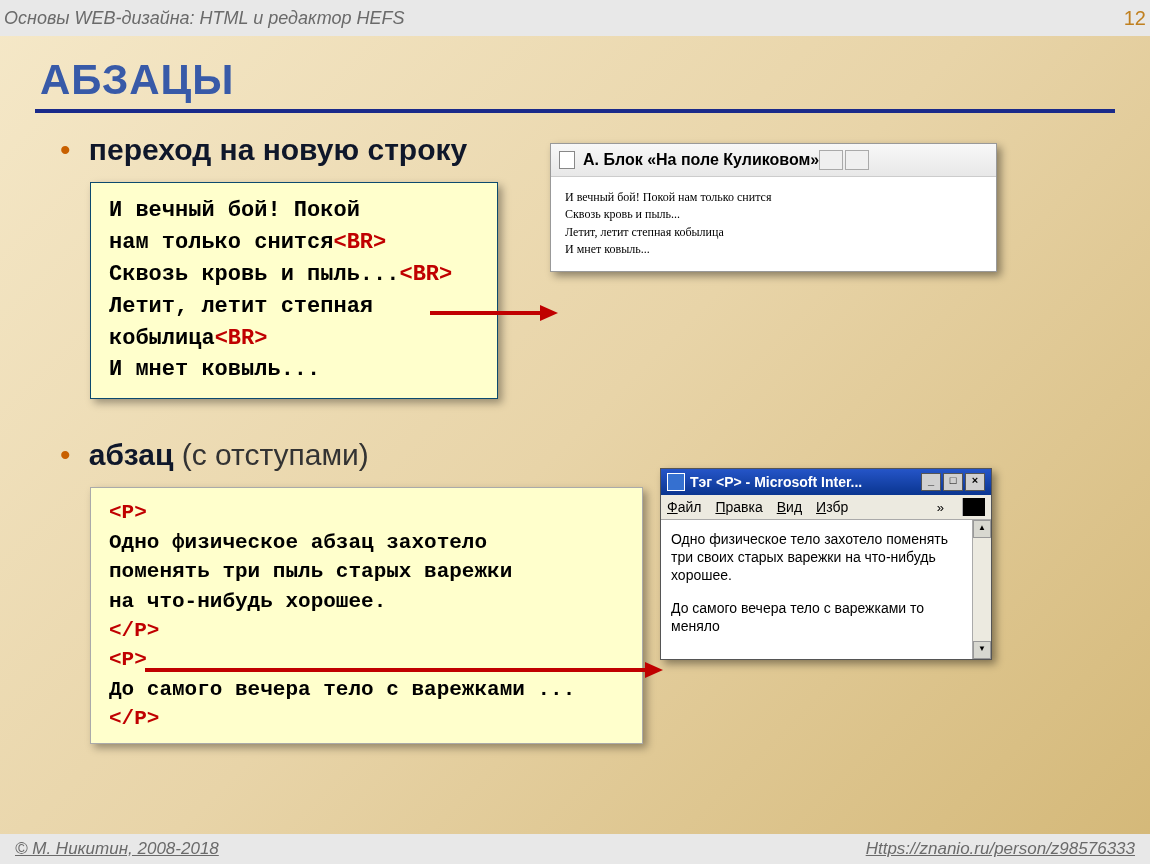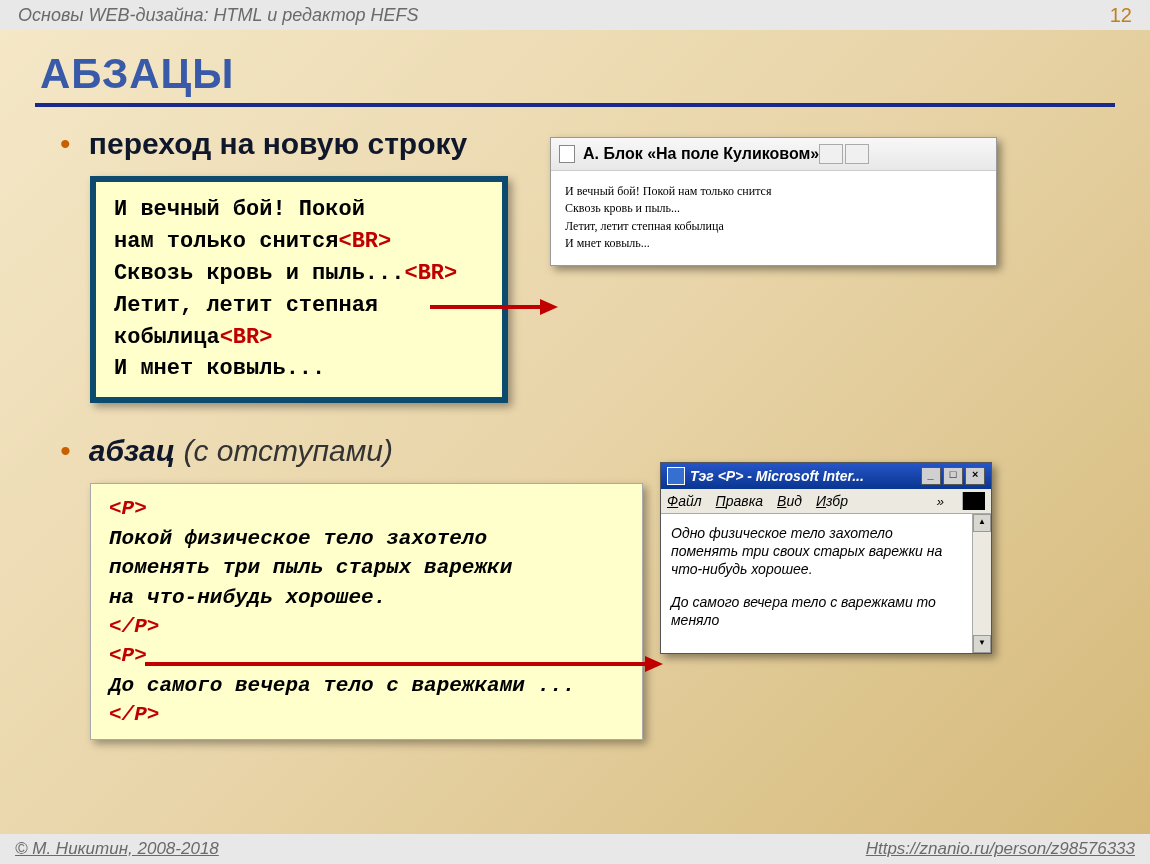--- a/index.html
+++ b/index.html
@@ -7,26 +7,26 @@
     padding: 0;
     width: 1150px;
     height: 864px;
     font-family: Arial, sans-serif;
     background: linear-gradient(135deg, #f5e8c8 0%, #e8d4a8 50%, #d4b878 100%);
     overflow: hidden;
     position: relative;
   }
   .top-bar {
     background: #e8e8e8;
-    height: 30px;
+    height: 36px;
     width: 100%;
     display: flex;
     justify-content: space-between;
     align-items: center;
-    padding: 0 18px;
+    padding: 0 4px;
     box-sizing: border-box;
     color: #6a6a6a;
     font-size: 18px;
     font-style: italic;
   }
   .header-underline {
     height: 4px;
     background: #1a2a8a;
     margin: 0 35px;
   }
@@ -53,21 +53,21 @@
   }
   .bullet-bold {
     color: #0f172a;
     font-weight: bold;
   }
   .bullet-normal {
     color: #333;
   }
   .code-box {
     background: #ffffcc;
-    border: 6px solid #0c4a6e;
+    border: 1px solid #0c4a6e;
     box-shadow: 4px 4px 8px rgba(0,0,0,0.35);
     padding: 12px 18px;
     font-family: "Courier New", monospace;
     font-size: 22px;
     font-weight: bold;
     line-height: 1.45;
     width: 370px;
     margin-left: 30px;
   }
   .code-box2 {
@@ -77,22 +77,21 @@
     padding: 10px 18px;
     font-family: "Courier New", monospace;
     font-size: 21px;
     font-weight: bold;
     line-height: 1.4;
     width: 515px;
     margin-left: 30px;
   }
   .red { color: #c00000; }
   .section2 {
-    margin-top: 31px;
-    font-style: italic;
+    margin-top: 39px;
   }
   .preview1 {
     position: absolute;
     left: 550px;
     top: 30px;
     width: 445px;
     background: #fff;
     border: 1px solid #999;
     box-shadow: 4px 4px 8px rgba(0,0,0,0.4);
   }
@@ -302,21 +301,21 @@
   </div>
 
   <div class="section2">
     <div class="bullet-line">
       <span class="bullet-dot">•</span>
       <span class="bullet-bold">абзац</span><span class="bullet-normal"> (с отступами)</span>
     </div>
 
     <div class="code-box2">
       <div class="red">&lt;P&gt;</div>
-      <div>Покой физическое тело захотело</div>
+      <div>Одно физическое абзац захотело</div>
       <div>поменять три пыль старых варежки</div>
       <div>на что-нибудь хорошее.</div>
       <div class="red">&lt;/P&gt;</div>
       <div class="red">&lt;P&gt;</div>
       <div>До самого вечера тело с варежками ...</div>
       <div class="red">&lt;/P&gt;</div>
     </div>
 
     <div class="preview2">
       <div class="preview2-titlebar">

